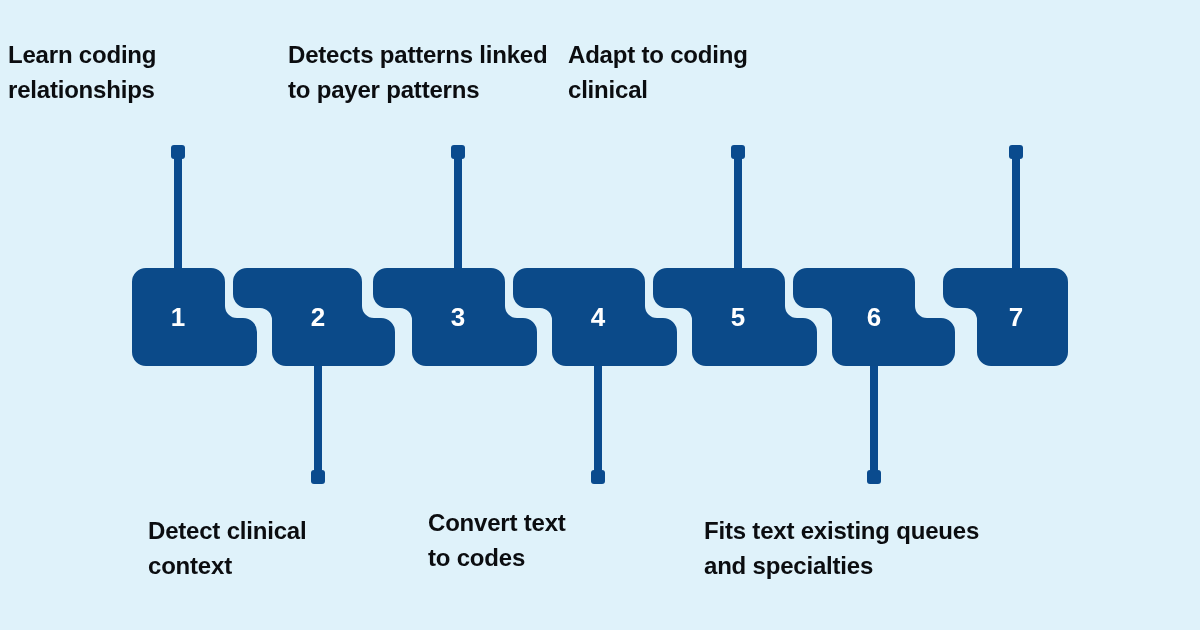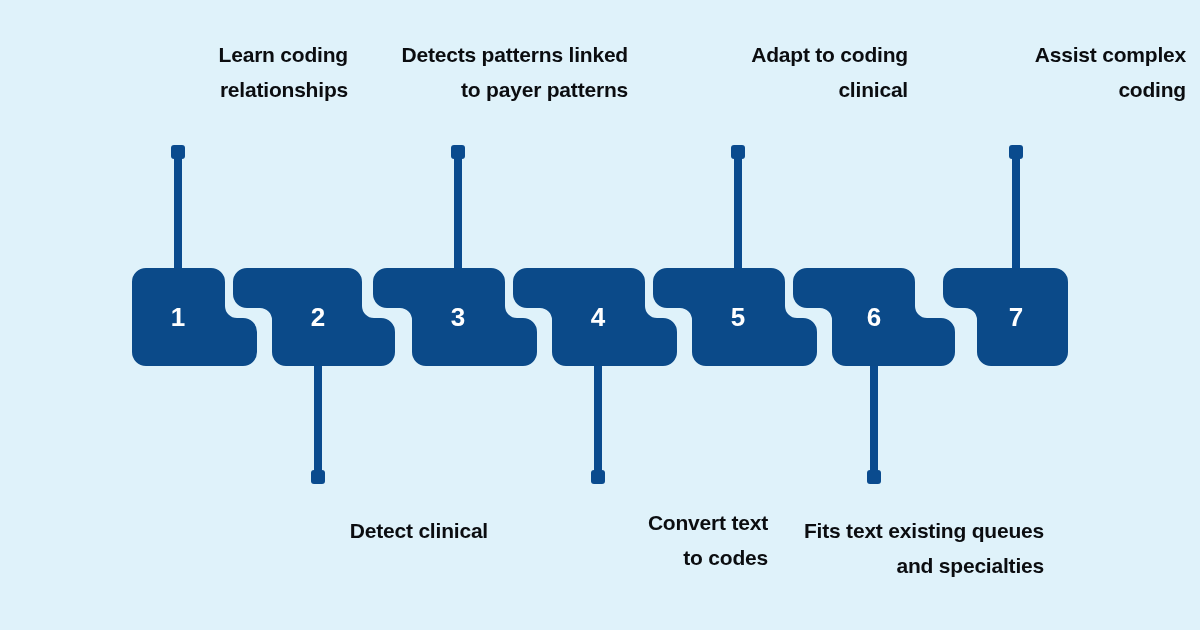--- a/index.html
+++ b/index.html
@@ -9,22 +9,22 @@
     background:var(--bg,#dff2fa);
     overflow:hidden;
     font-family:"Liberation Sans","DejaVu Sans",sans-serif;
   }
   .diagram-svg{position:absolute;left:0;top:0;}
   .piece{fill:var(--block,#0b4a89);}
   .conn{fill:var(--conn,#0a4b8e);}
   .step-label{
     position:absolute;
     width:340px;
-    text-align:right;
-    font-size:21px;
+    text-align:left;
+    font-size:24px;
     font-weight:700;
     line-height:35px;
     letter-spacing:-0.2px;
     color:var(--label,#0b0d10);
   }
   .step-label span{display:block;}
   .step-number{
     position:absolute;
     width:50px;height:34px;
     top:300px;
@@ -98,27 +98,24 @@
     <span>relationships</span>
   </div>
   <div class="step-label" style="left:288px;top:37px">
     <span>Detects patterns linked</span>
     <span>to payer patterns</span>
   </div>
   <div class="step-label" style="left:568px;top:37px">
     <span>Adapt to coding</span>
     <span>clinical</span>
   </div>
-  <div class="step-label" style="left:846px;top:37px">
-    <span>Assist complex</span>
-    <span>coding</span>
-  </div>
 
   <div class="step-label" style="left:148px;top:513px">
     <span>Detect clinical</span>
+    <span>context</span>
   </div>
   <div class="step-label" style="left:428px;top:505px">
     <span>Convert text</span>
     <span>to codes</span>
   </div>
   <div class="step-label" style="left:704px;top:513px">
     <span>Fits text existing queues</span>
     <span>and specialties</span>
   </div>
 

